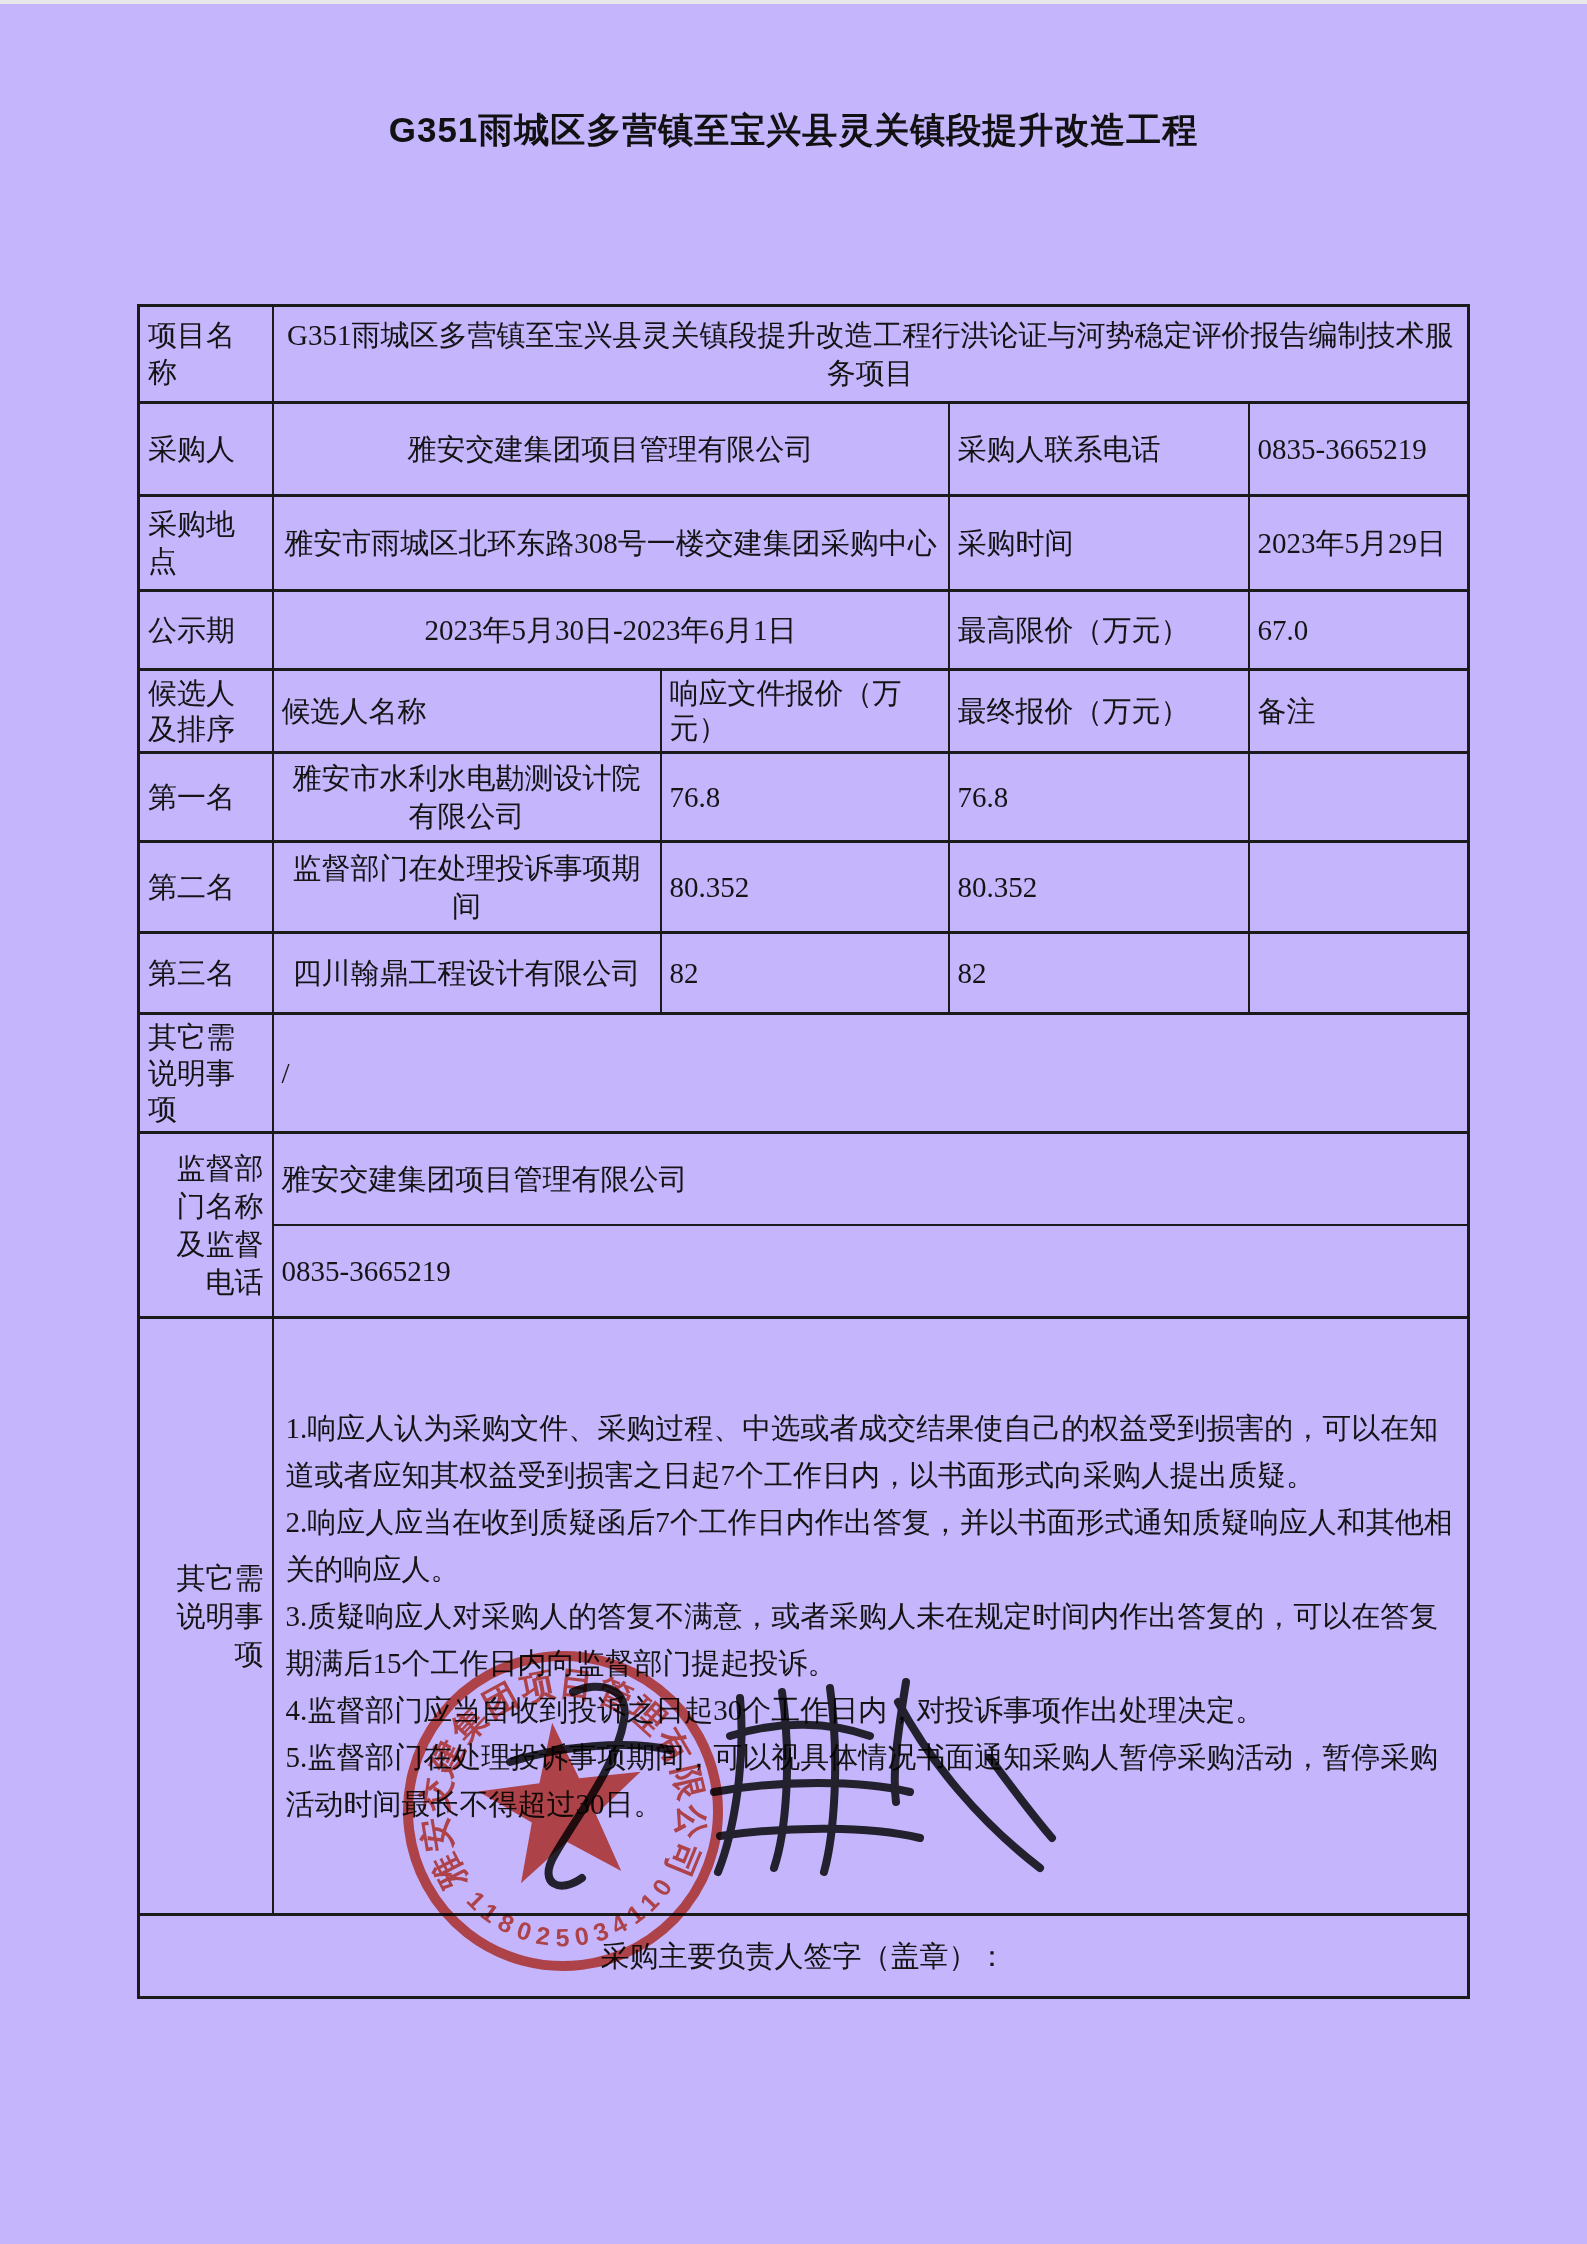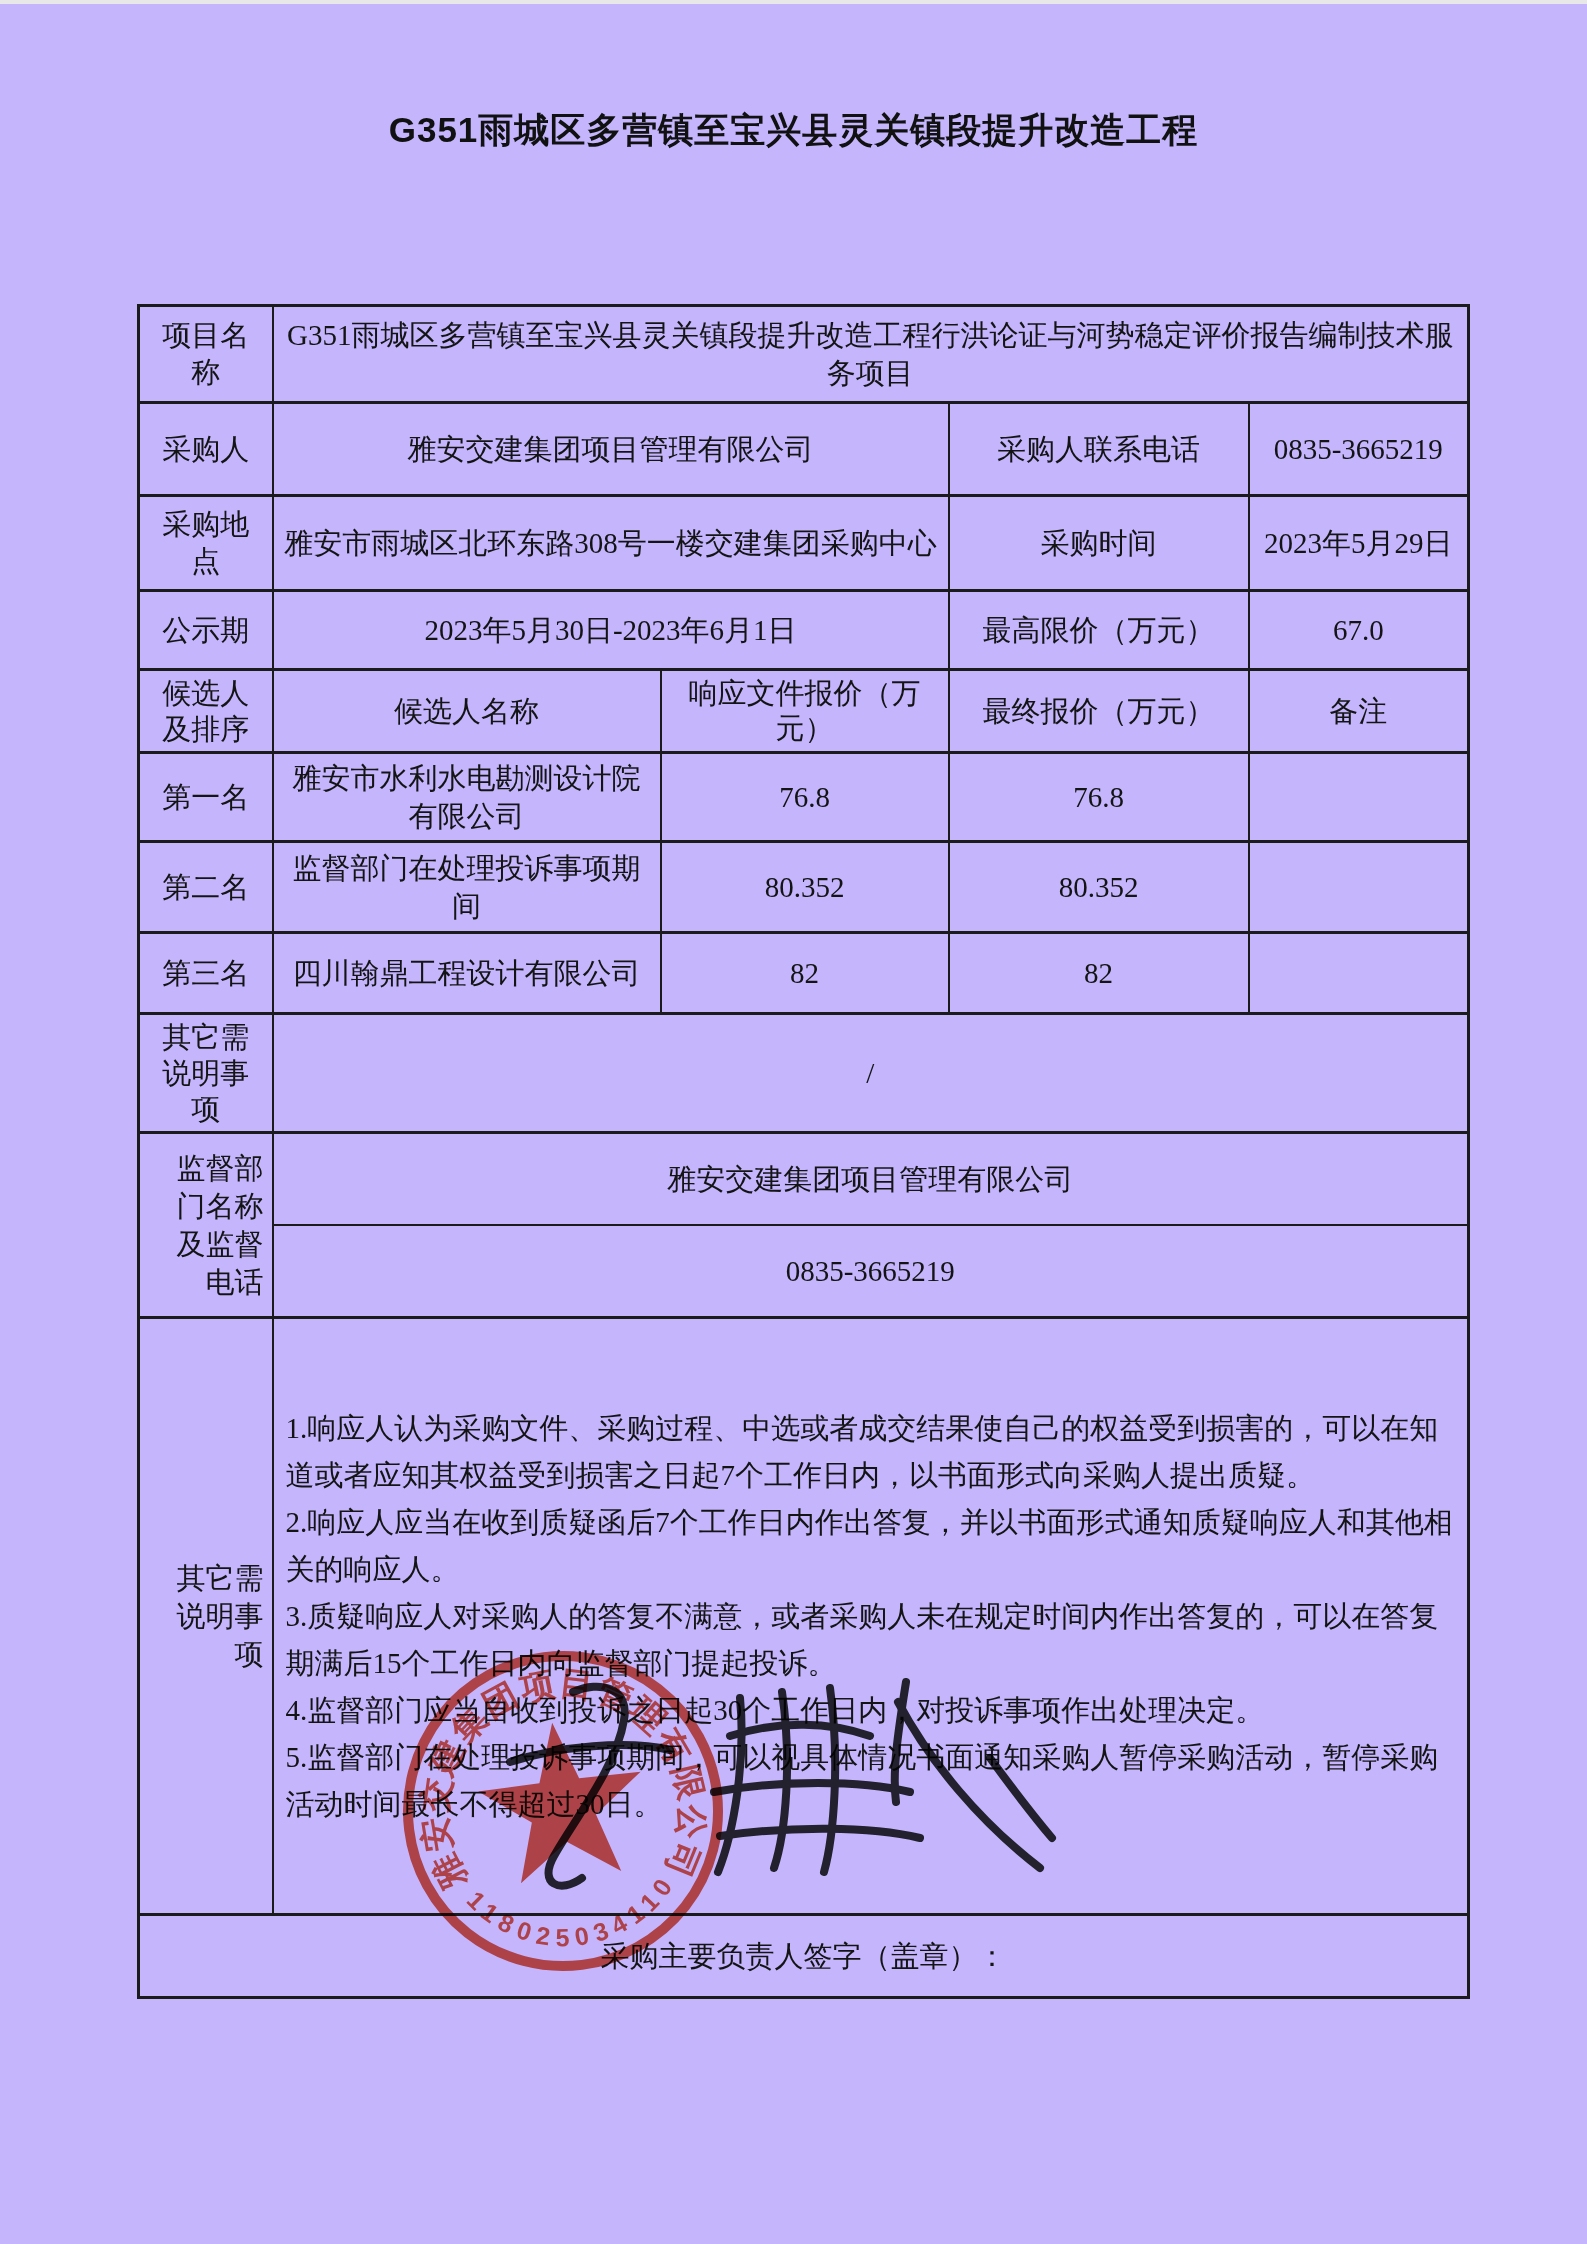--- a/index.html
+++ b/index.html
@@ -30,24 +30,24 @@
     font-size:29px;
     color:#141414;
   }
   table.main td{
     border:2px solid #1b1b1b;
     padding:4px 8px;
     vertical-align:middle;
     overflow:hidden;
   }
   table.main{border:3px solid #1b1b1b;}
-  td.lbl{ text-align:center; line-height:37px;}
+  td.lbl{ text-align:left; line-height:37px;}
   td.lbl-c{ text-align:right; line-height:38px;}
   td.left{ text-align:center; line-height:38px;}
-  td.center{ text-align:center; line-height:36px;}
+  td.center{ text-align:left; line-height:36px;}
   tr.sep td{border-top-width:3px;}
   .objection-cell{vertical-align:middle;}
   .objection-text p{
     margin:0;
     line-height:47px;
     text-align:left;
   }
   .objection-wrap{
     display:flex;flex-direction:column;justify-content:flex-start;
     height:100%;

